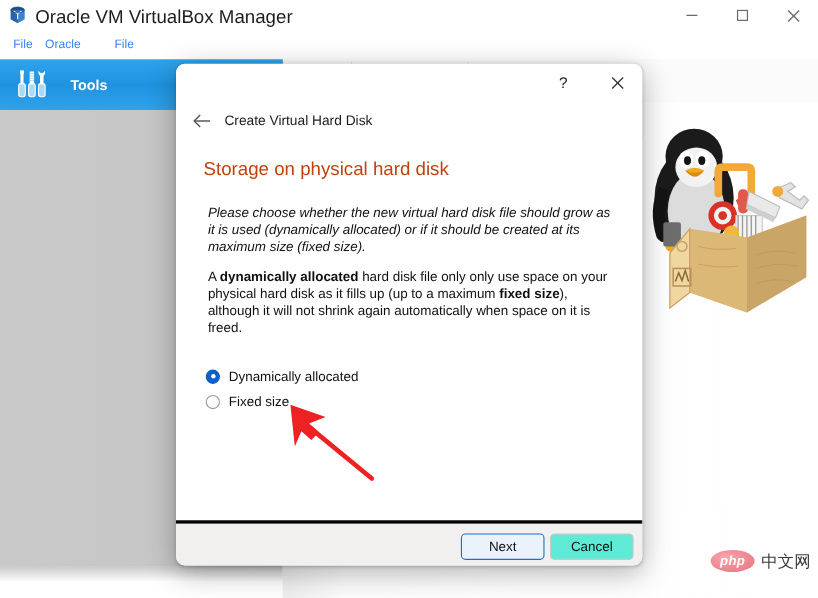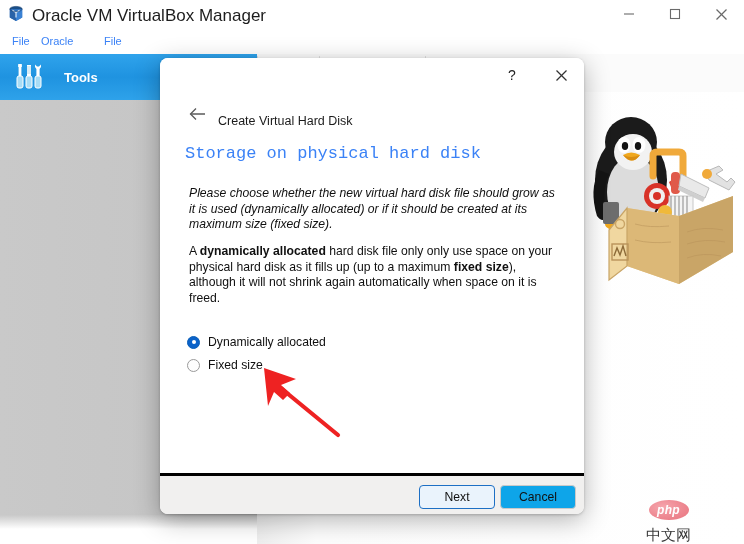--- a/index.html
+++ b/index.html
@@ -141,21 +141,20 @@
     width: 160px; height: 196px;
   }
 
   
   .watermark {
     position: absolute;
     left: 646px; top: 500px;
     display: flex;
     align-items: center;
     gap: 6px;
-    flex-direction: column;
   }
   .wm-ellipse {
     width: 40px; height: 20px;
     border-radius: 50%;
     background: radial-gradient(ellipse at 35% 35%, #f6a6ad 0%, #ef8d96 45%, #e8737e 100%);
     display: flex;
     align-items: center;
     justify-content: center;
     font-style: italic;
     font-weight: bold;
@@ -194,24 +193,24 @@
   }
   .dlg-close {
     position: absolute;
     right: 8px; top: 4px;
     width: 30px; height: 26px;
     display: flex; align-items: center; justify-content: center;
     color: #333;
   }
   .dlg-nav {
     position: absolute;
-    left: 14px; top: 34px;
+    left: 0; top: 34px;
     width: 424px; height: 36px;
     display: flex;
-    align-items: flex-end;
+    align-items: center;
   }
   .dlg-back {
     margin-left: 8px;
     width: 30px; height: 28px;
     display: flex; align-items: center; justify-content: center;
     color: #555;
   }
   .dlg-crumb {
     margin-left: 6px;
     font-size: 12.5px;
@@ -221,23 +220,22 @@
   .dlg-body {
     position: absolute;
     left: 0; top: 70px;
     width: 424px; height: 345px;
     background: #ffffff;
   }
   .dlg-heading {
     position: absolute;
     left: 25px; top: 16px;
     font-size: 17px;
-    color: #3b82f6;
+    color: #c2410c;
     white-space: nowrap;
-    font-family: Liberation Mono, monospace;
   }
   .dlg-para {
     position: absolute;
     left: 29px;
     width: 373px;
     font-size: 12.2px;
     line-height: 15.5px;
     color: #101010;
   }
   .p1 { top: 58px; font-style: italic; }
@@ -293,21 +291,21 @@
     border-top: 3px solid #000000;
   }
   .dlg-btn {
     position: absolute;
     top: 9px;
     height: 24px;
     width: 76px;
     border-radius: 4px;
     font-size: 12.2px;
     color: #111;
-    background: #0ea5e9;
+    background: #5eead4;
     border: 1px solid #c9c9c9;
     display: flex;
     align-items: center;
     justify-content: center;
     box-sizing: border-box;
   }
   .btn-next {
     left: 259px;
     background: #eaf3fc;
     border: 1px solid #1d6fc4;

